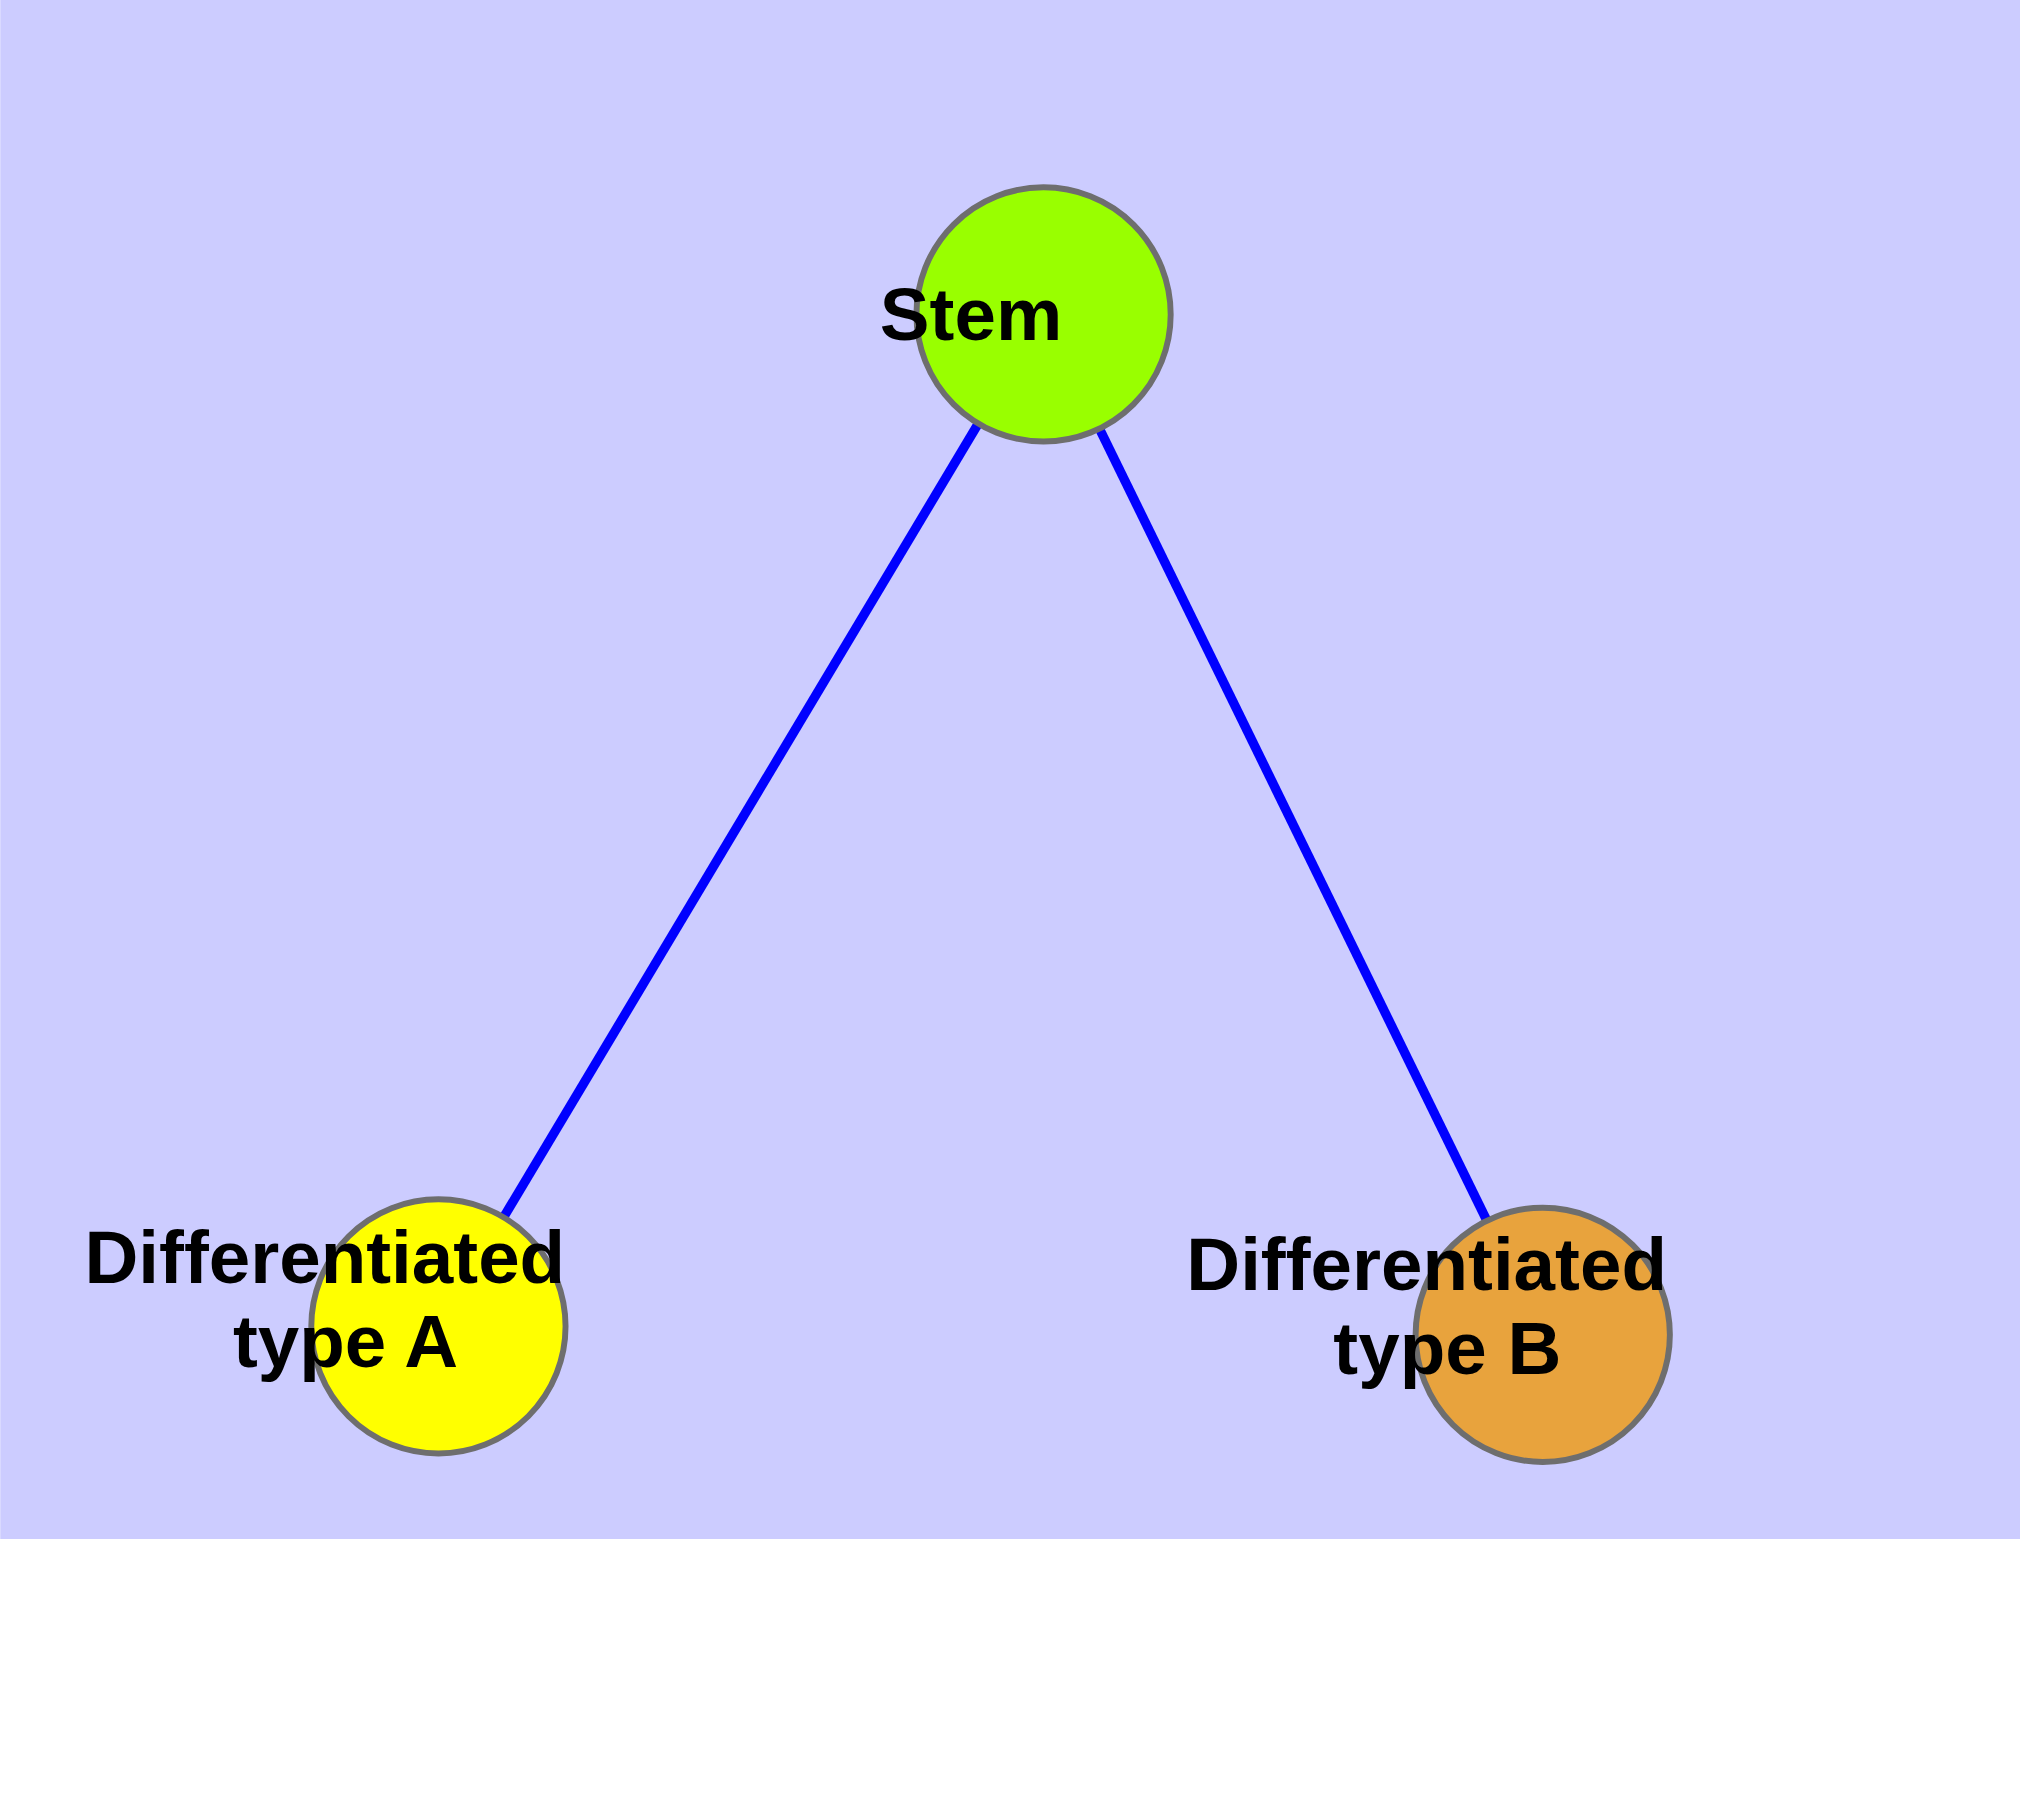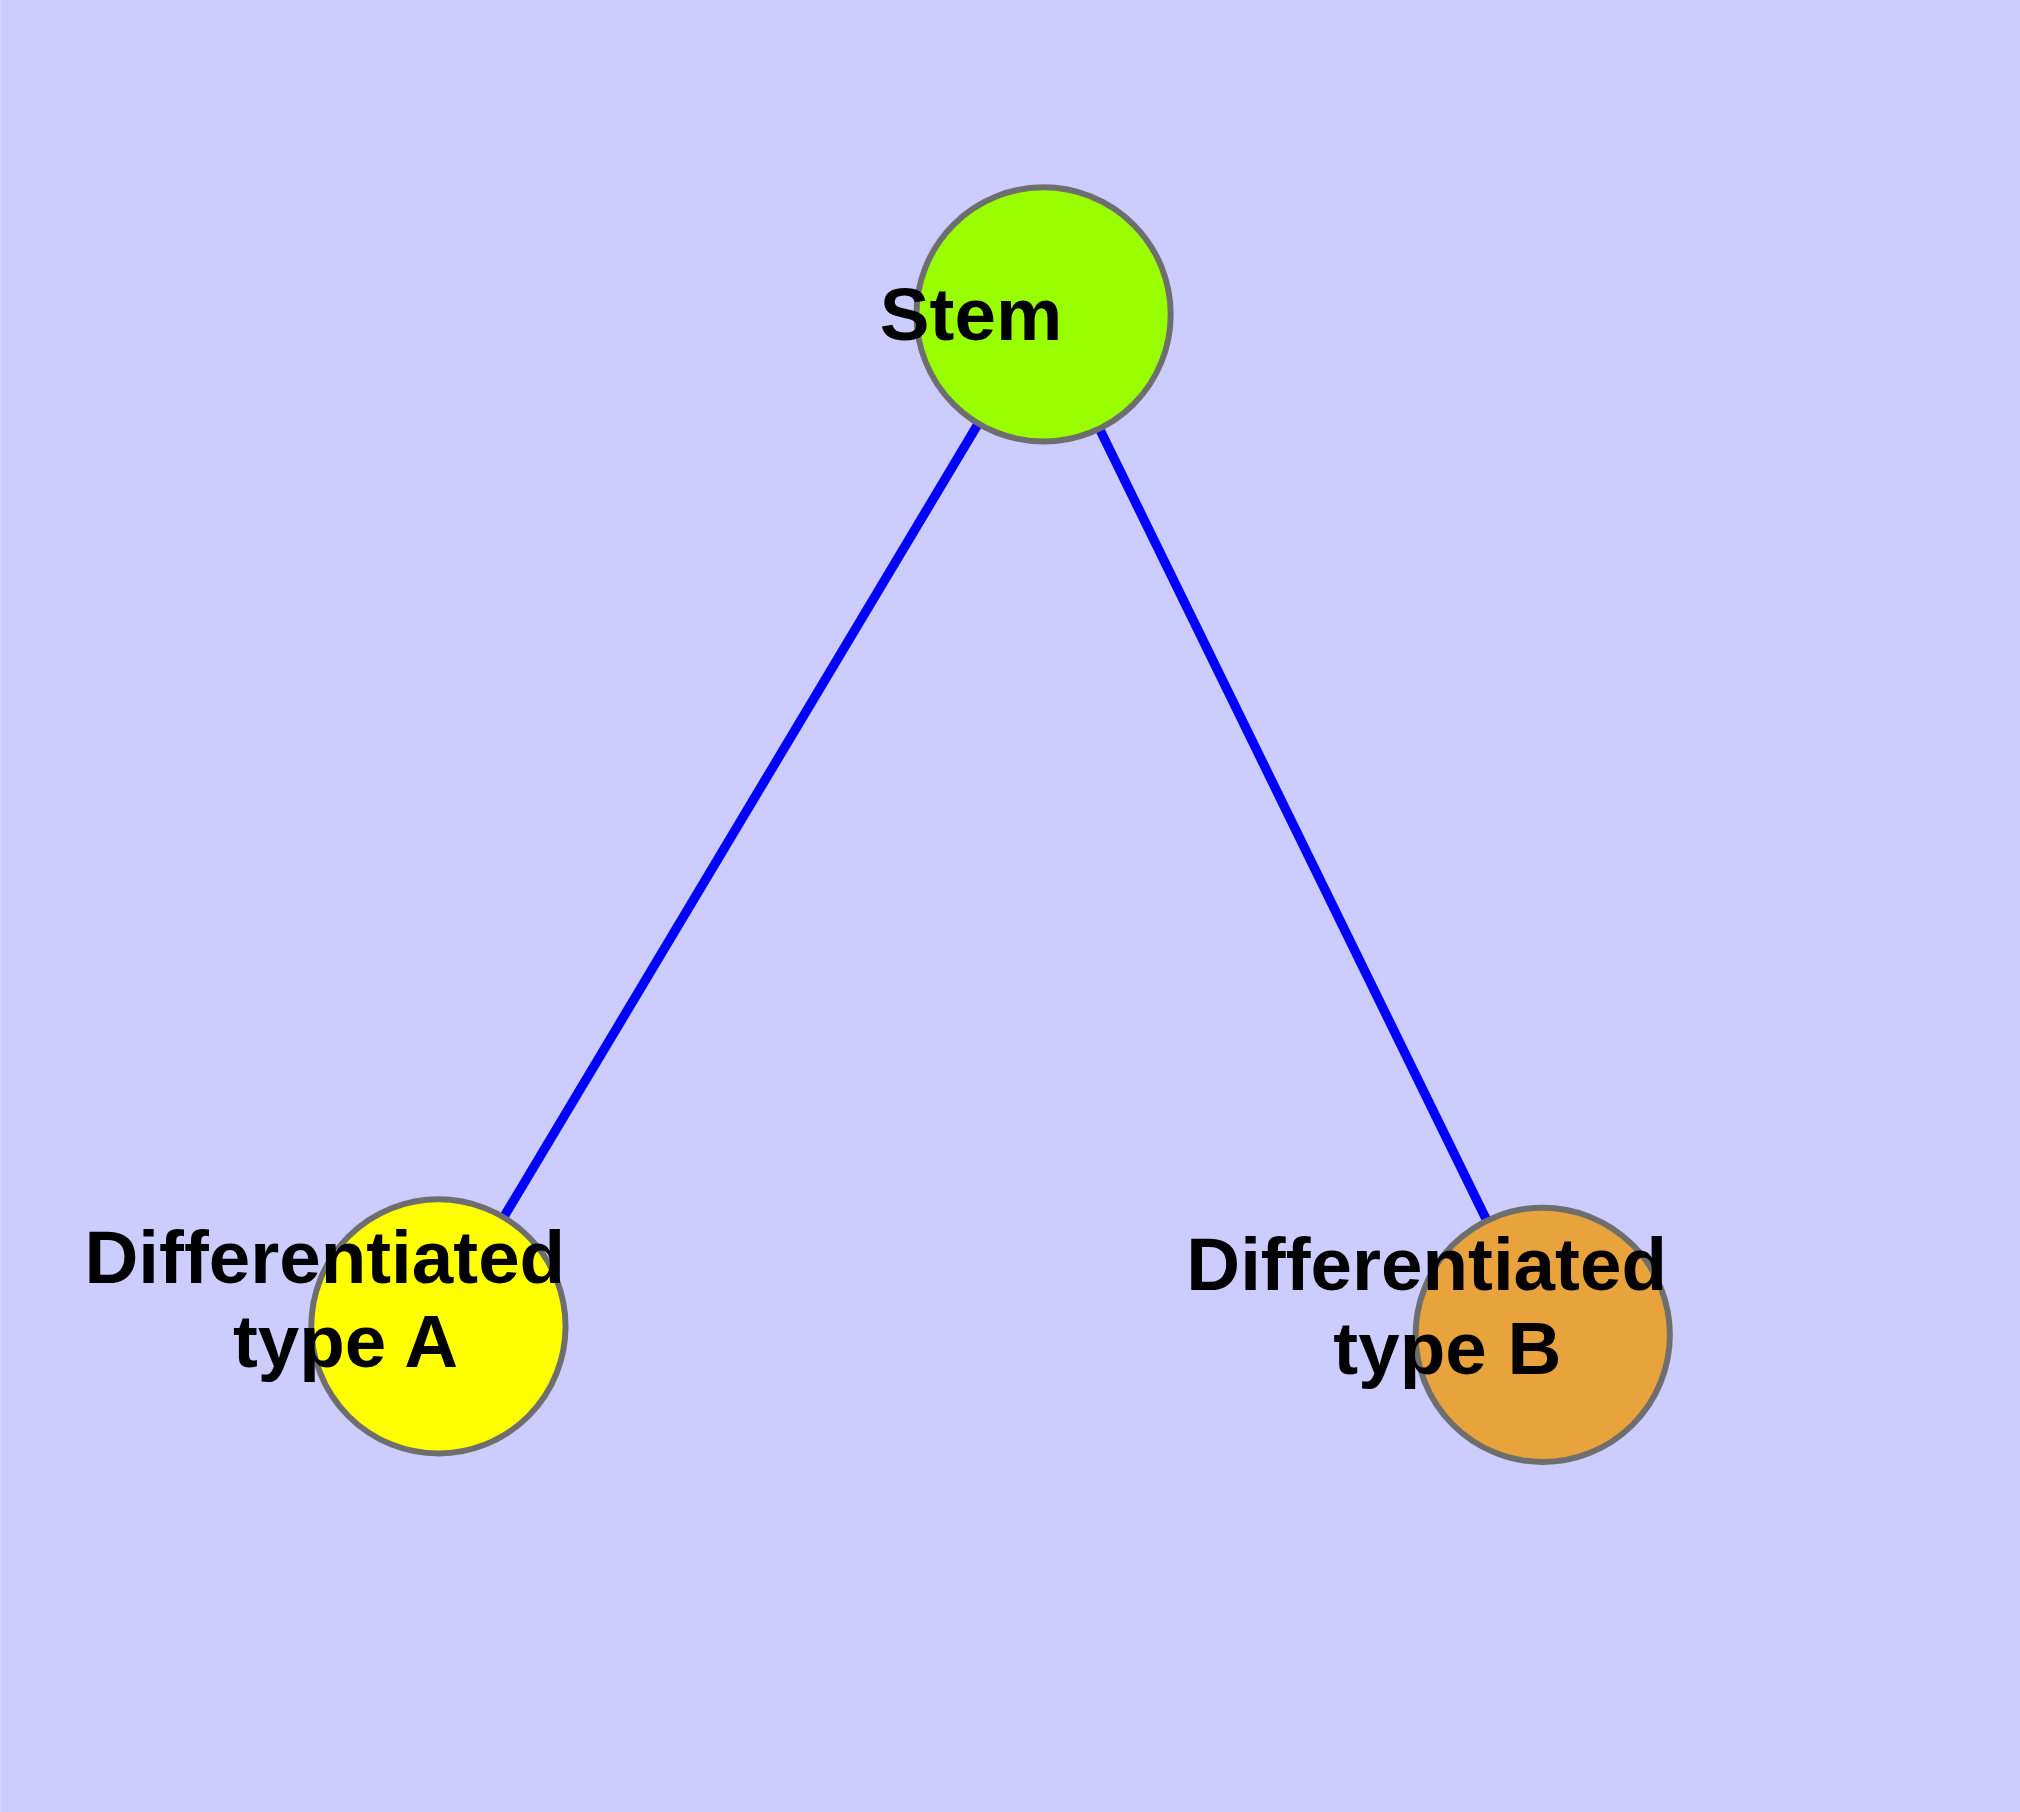--- a/index.html
+++ b/index.html
@@ -28,21 +28,21 @@
     font-weight: bold;
     fill: #000000;
     dominant-baseline: middle;
     text-anchor: middle;
     white-space: pre;
   }
 </style>
 </head>
 <body>
 
-<div id="canvas" style="width: 2021px; height: 1812px;">
+<div id="canvas" style="width: 2021px; height: 1539px;">
   <svg id="graph-svg" viewBox="0 0 2384 2138" xmlns="http://www.w3.org/2000/svg" style="width: 2021px; height: 1812px;">
 
     <rect id="bg-rect" x="0" y="0" width="2384" height="2138" fill="#CCCCFF"></rect>
 
     <g id="edge-layer">
       <line id="edge-0" x1="1231" y1="371" x2="517" y2="1565" stroke="#0000FF" stroke-width="11" stroke-linecap="butt"></line>
       <line id="edge-1" x1="1231" y1="371" x2="1820" y2="1575" stroke="#0000FF" stroke-width="11" stroke-linecap="butt"></line>
     </g>
 
     <g id="node-layer">

